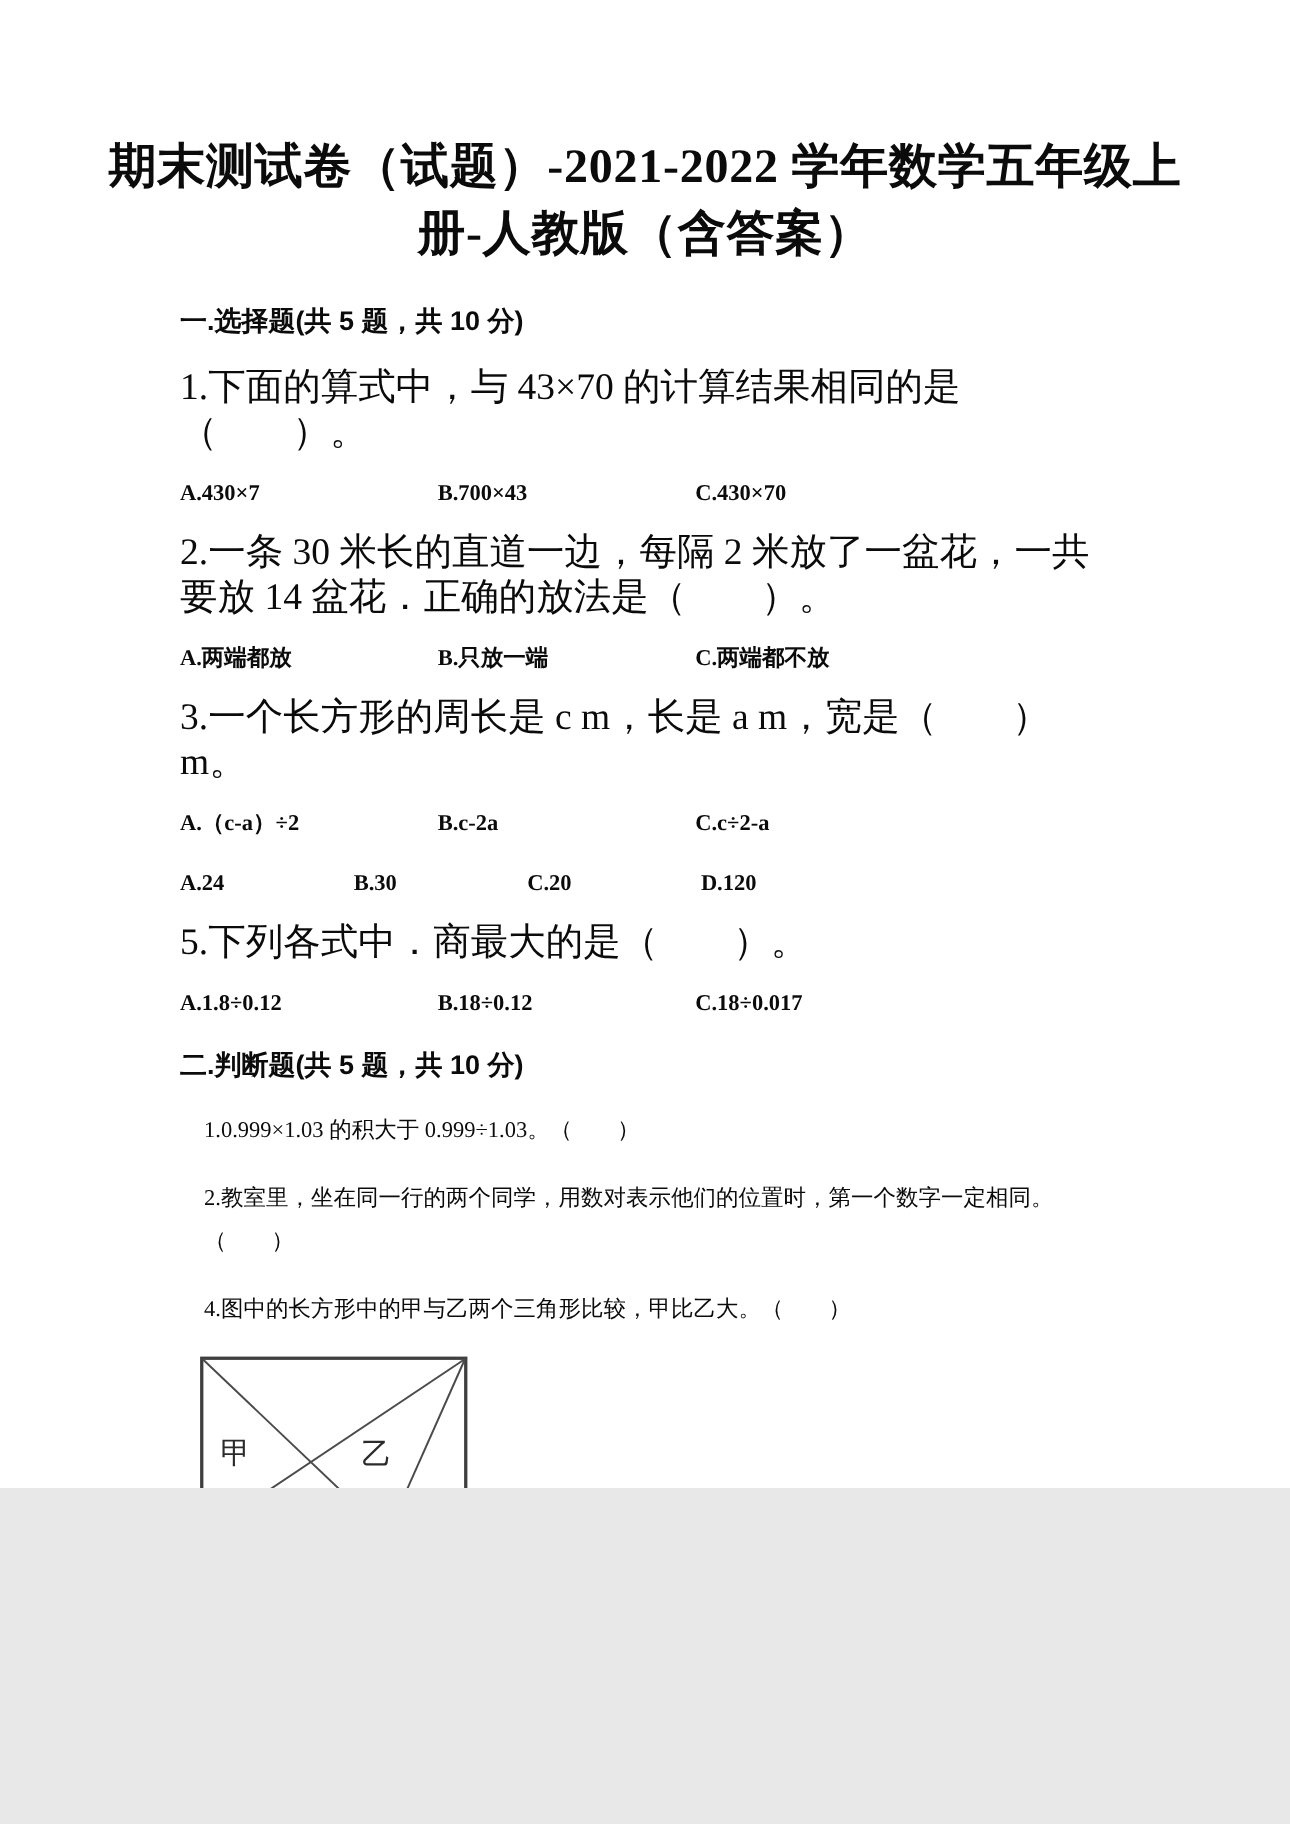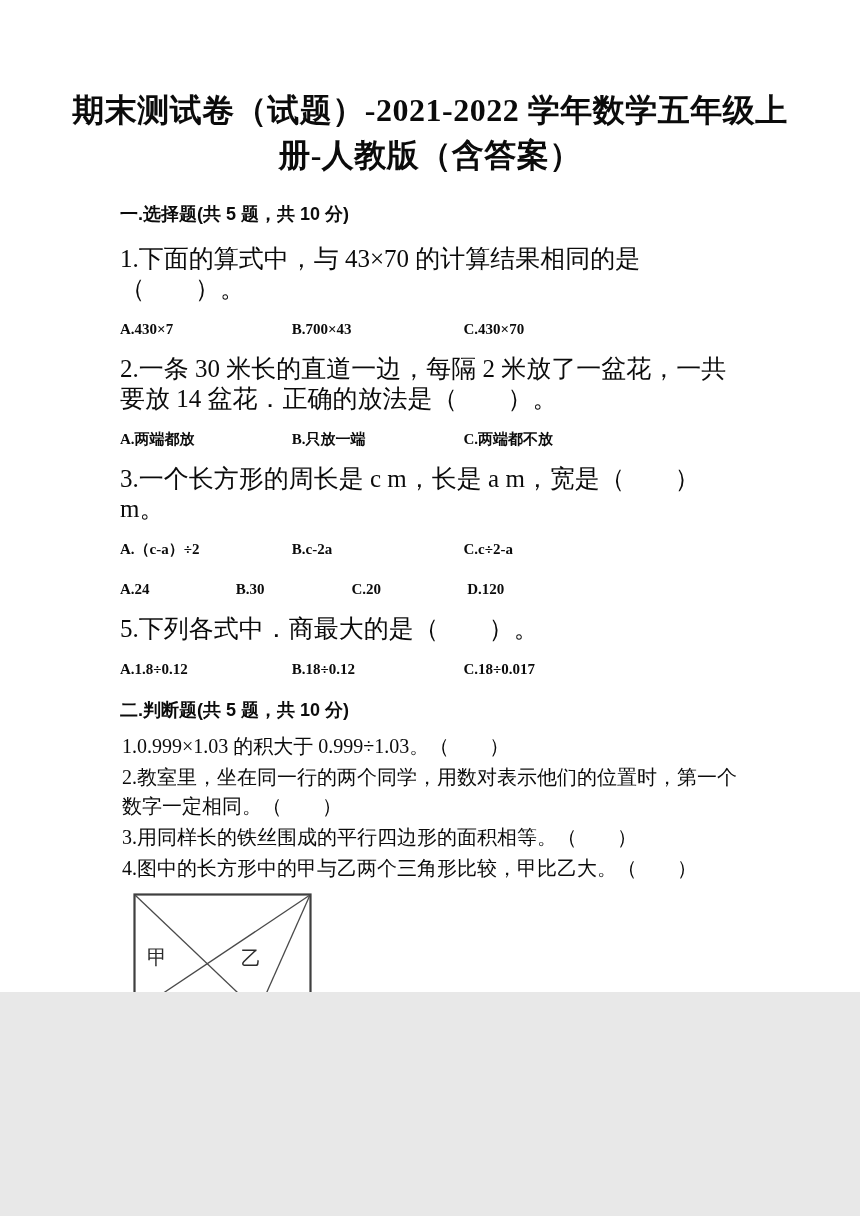--- a/index.html
+++ b/index.html
@@ -41,23 +41,23 @@
   .options {
     font-size: 15px;
     line-height: 30px;
     margin: 0 0 10px 0;
     white-space: nowrap;
     font-weight: bold;
   }
   .options .opt { display: inline-block; min-width: 168px; }
   .options.cols4 .opt { min-width: 112px; }
   .judge-item {
-    font-size: 20px;
+    font-size: 15px;
     line-height: 29px;
-    margin: 2px;
+    margin: 16px;
     max-width: 640px;
   }
   .judge-item.after-figure { margin-top: 0; }
   .figure-wrap {
     margin: 10px 0 50px 13px;
     width: 179px;
     height: 121px;
   }
   .figure-wrap svg { display: block; }
   .figure-wrap text {
@@ -107,21 +107,20 @@
   <p class="options">
     <span class="opt">A.1.8÷0.12</span>
     <span class="opt">B.18÷0.12</span>
     <span class="opt">C.18÷0.017</span>
   </p>
 
   <h2 class="section-heading second">二.判断题(共 5 题，共 10 分)</h2>
 
   <p class="judge-item">1.0.999×1.03 的积大于 0.999÷1.03。（　　）</p>
   <p class="judge-item">2.教室里，坐在同一行的两个同学，用数对表示他们的位置时，第一个数字一定相同。（　　）</p>
-  <p class="judge-item">3.用同样长的铁丝围成的平行四边形的面积相等。（　　）</p>
   <p class="judge-item">4.图中的长方形中的甲与乙两个三角形比较，甲比乙大。（　　）</p>
 
   <div class="figure-wrap">
     <svg width="179" height="121" viewBox="0 0 179 121" xmlns="http://www.w3.org/2000/svg">
       <rect x="1.5" y="1.5" width="176" height="118" fill="none" stroke="#3f3f3f" stroke-width="2.2"></rect>
       <line x1="2" y1="2" x2="125" y2="119" stroke="#4a4a4a" stroke-width="1.3"></line>
       <line x1="2" y1="119" x2="177" y2="2" stroke="#4a4a4a" stroke-width="1.3"></line>
       <line x1="125" y1="119" x2="177" y2="2" stroke="#4a4a4a" stroke-width="1.3"></line>
       <text x="14" y="71">甲</text>
       <text x="108" y="72">乙</text>

